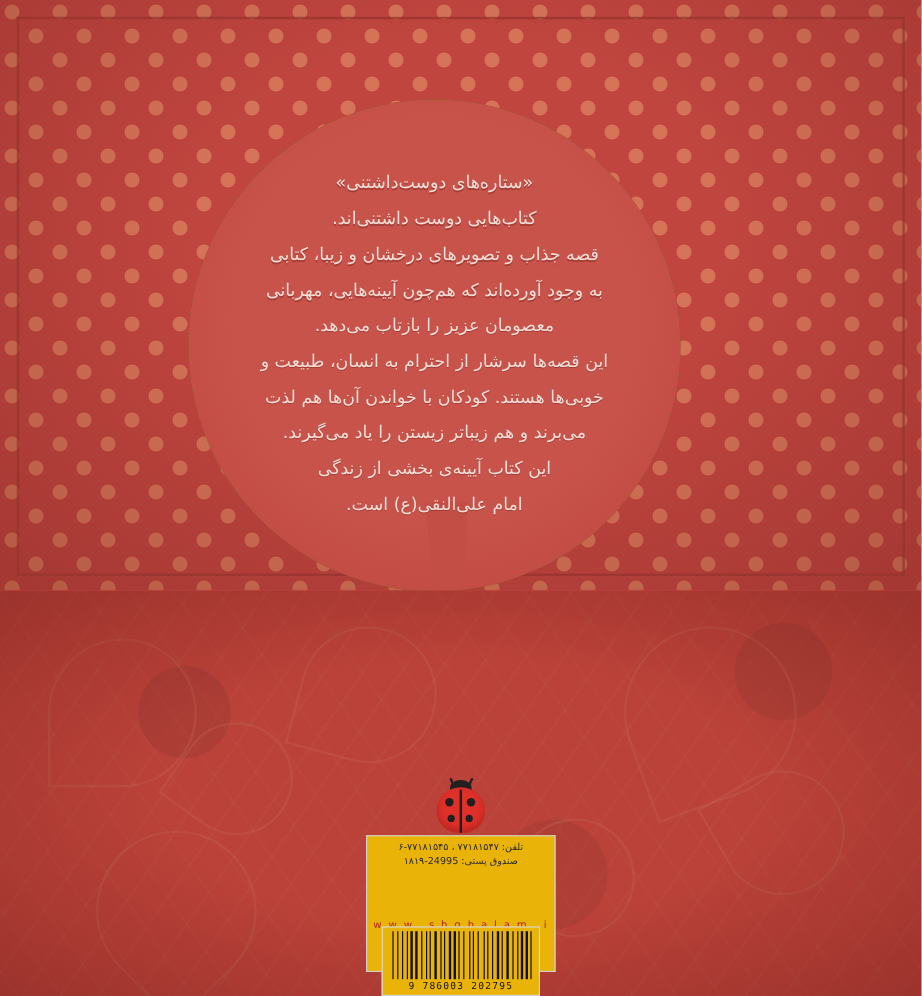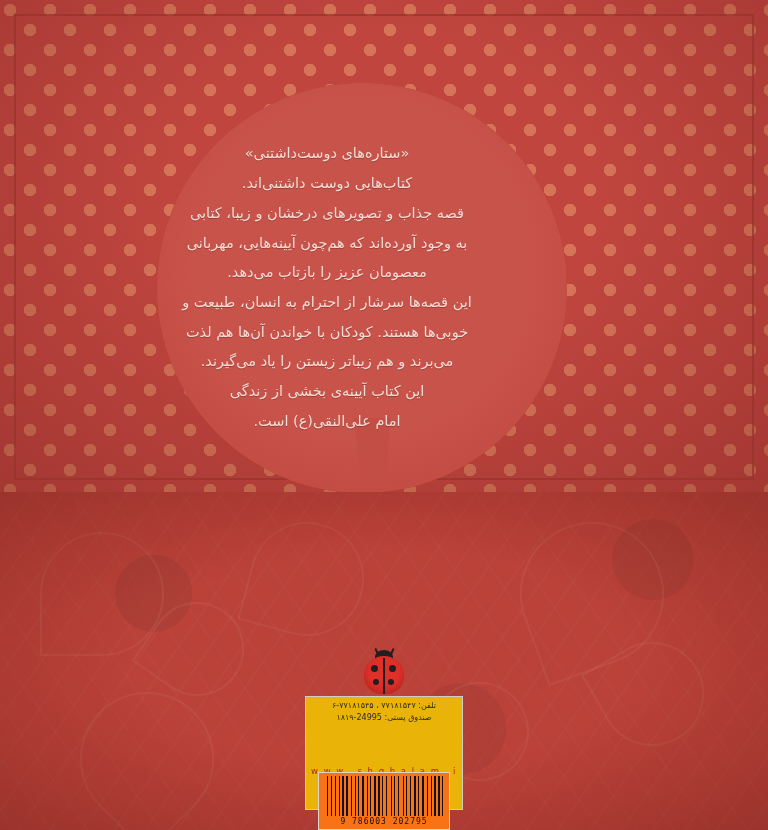--- a/index.html
+++ b/index.html
@@ -45,25 +45,25 @@
   .frame-v { width: 2px; }
 
   
   .bubble {
     position: absolute;
     left: 157px;
     top: 83px;
     width: 410px;
     height: 410px;
     border-radius: 50%;
-    background: #c2410c;
+    background: #4d7c0f;
     box-shadow: inset 0 0 0 2px rgba(170,70,62,0.55);
     display: flex;
     align-items: center;
-    justify-content: flex-end;
+    justify-content: center;
   }
   .bubble::before {
     
     content: "";
     position: absolute;
     inset: 0;
     border-radius: 50%;
     background: radial-gradient(circle at 50% 45%, #c8534a 55%, #bc453e 100%);
   }
   .bubble-text {
@@ -198,21 +198,21 @@
     padding-top: 1px;
   }
 
   
   .barcode-box {
     position: absolute;
     left: 318px;
     top: 772px;
     width: 132px;
     height: 58px;
-    background: #f97316;
+    background: #eab308;
     border: 1px solid #d8d6d0;
     z-index: 7;
     padding: 3px 6px 0 6px;
     box-sizing: border-box;
   }
   .bars {
     height: 40px;
     display: flex;
     align-items: stretch;
     gap: 1px;

